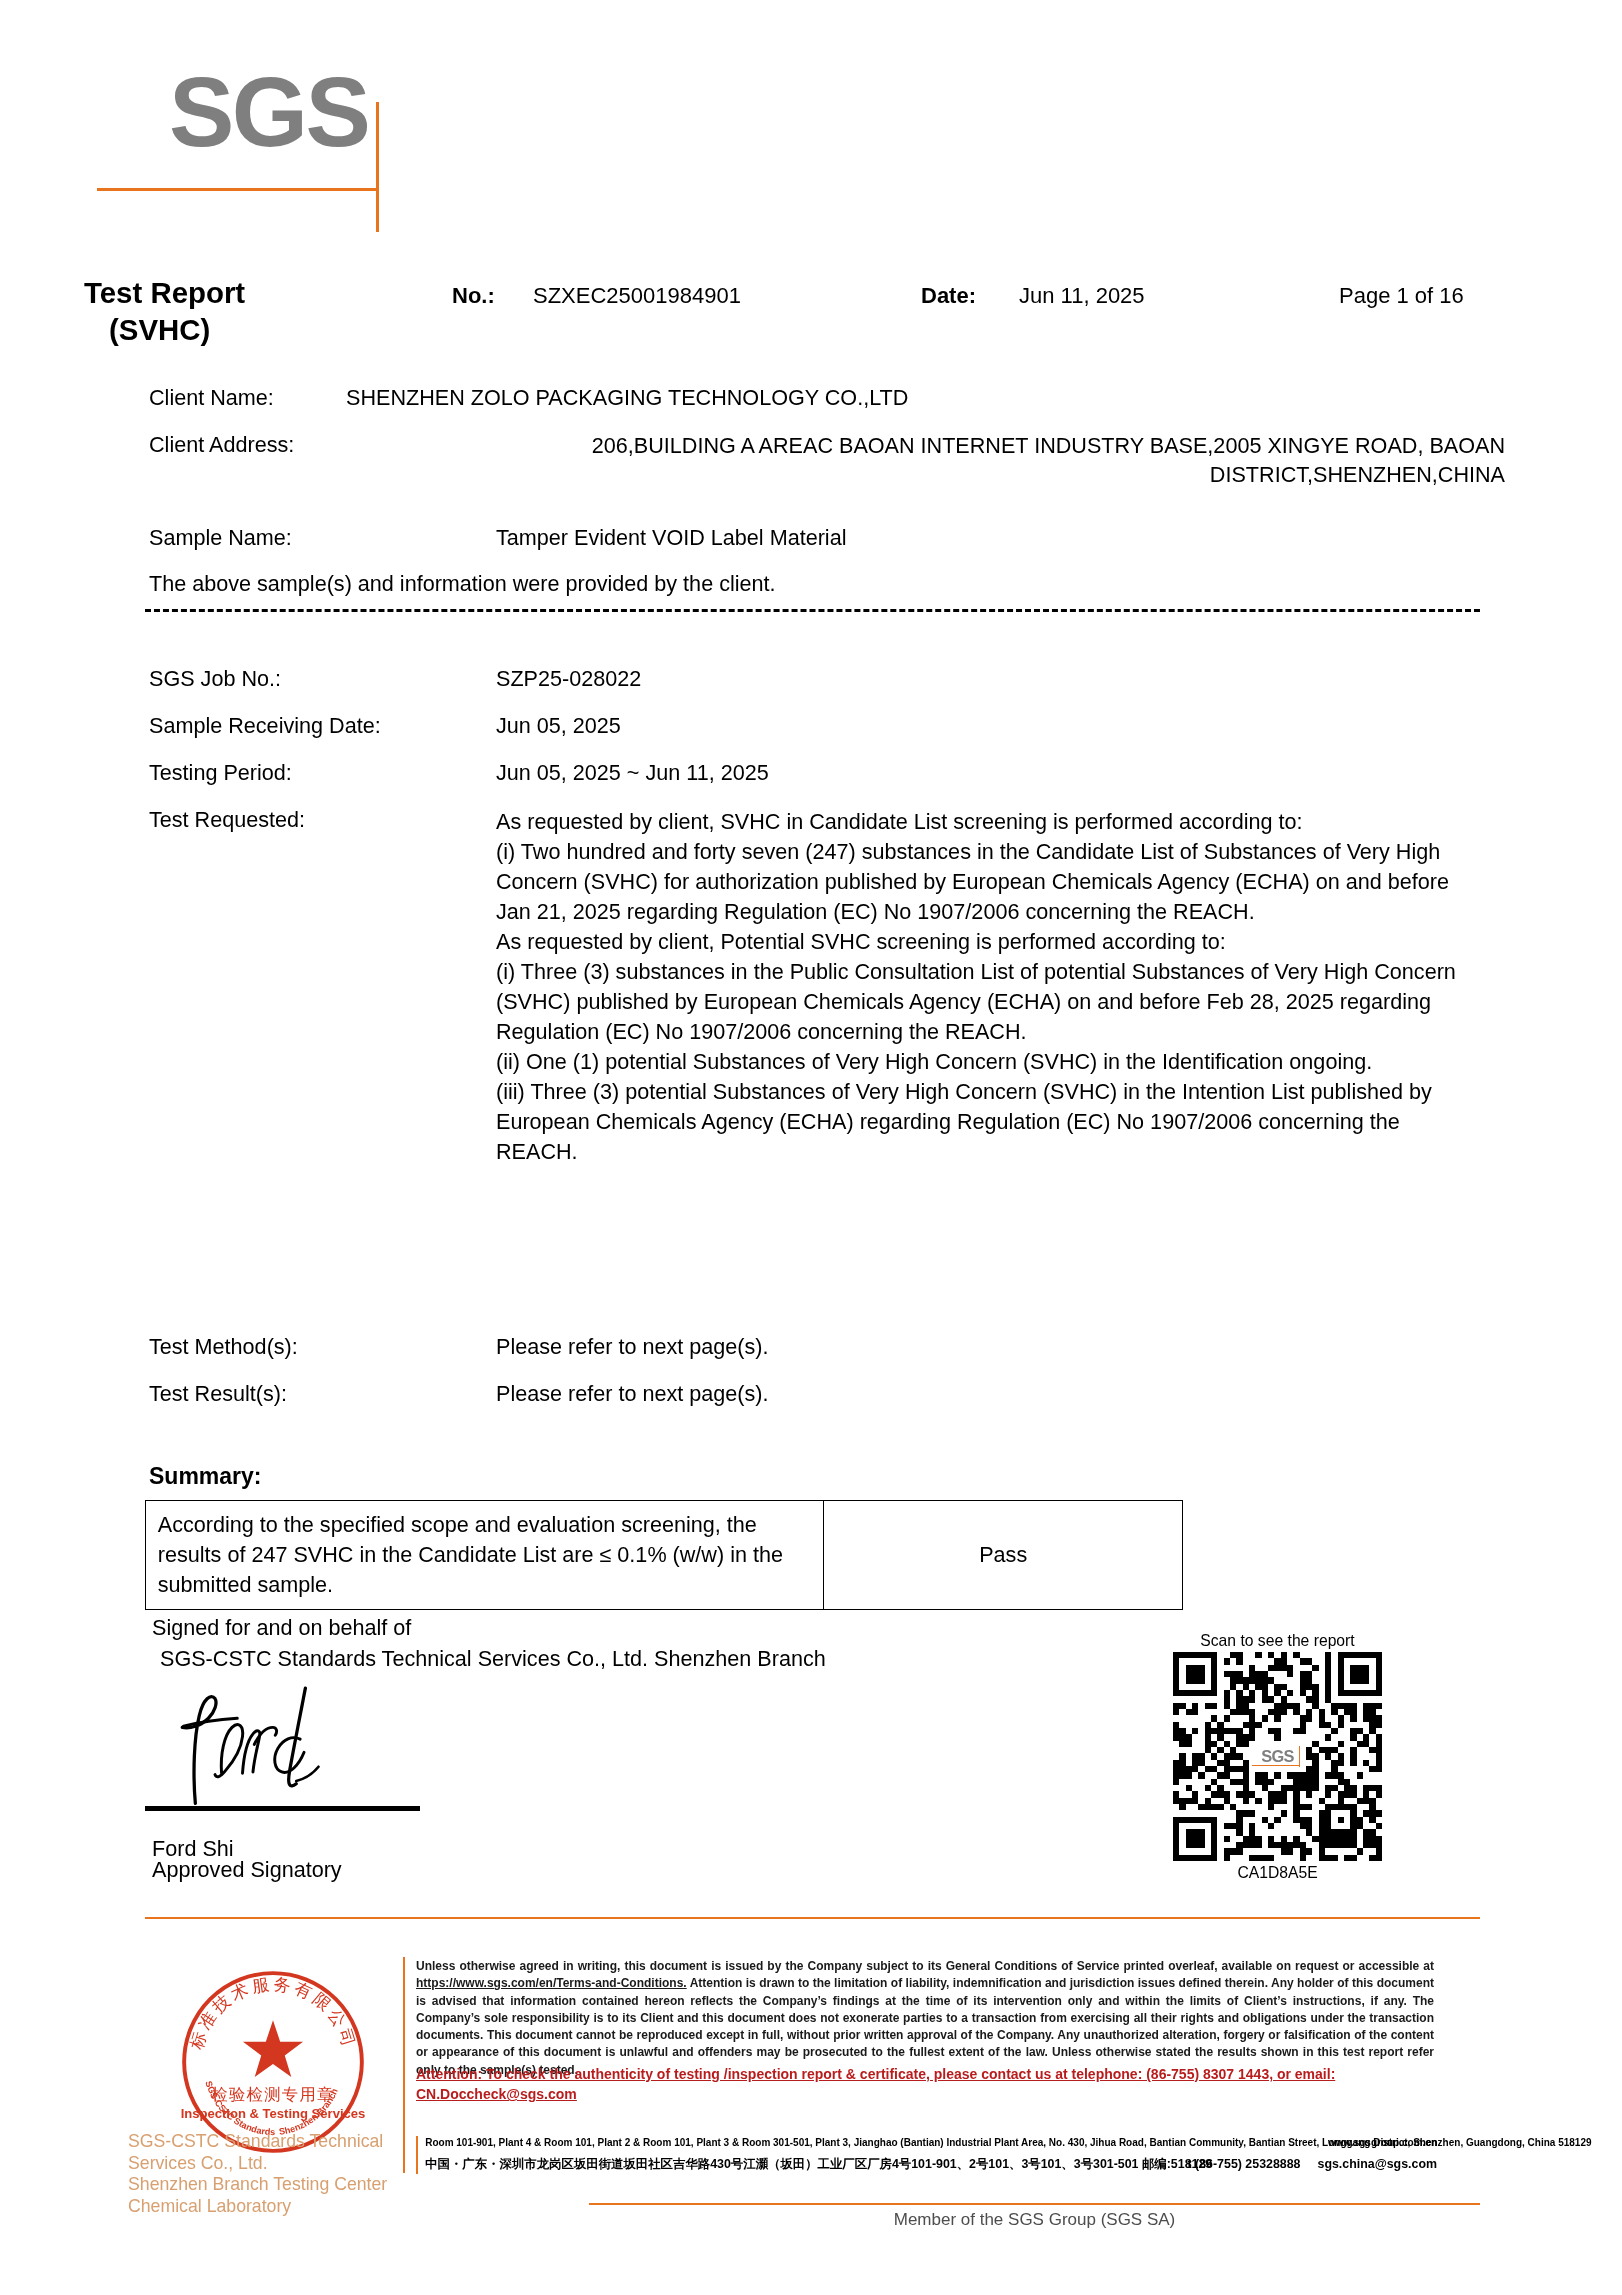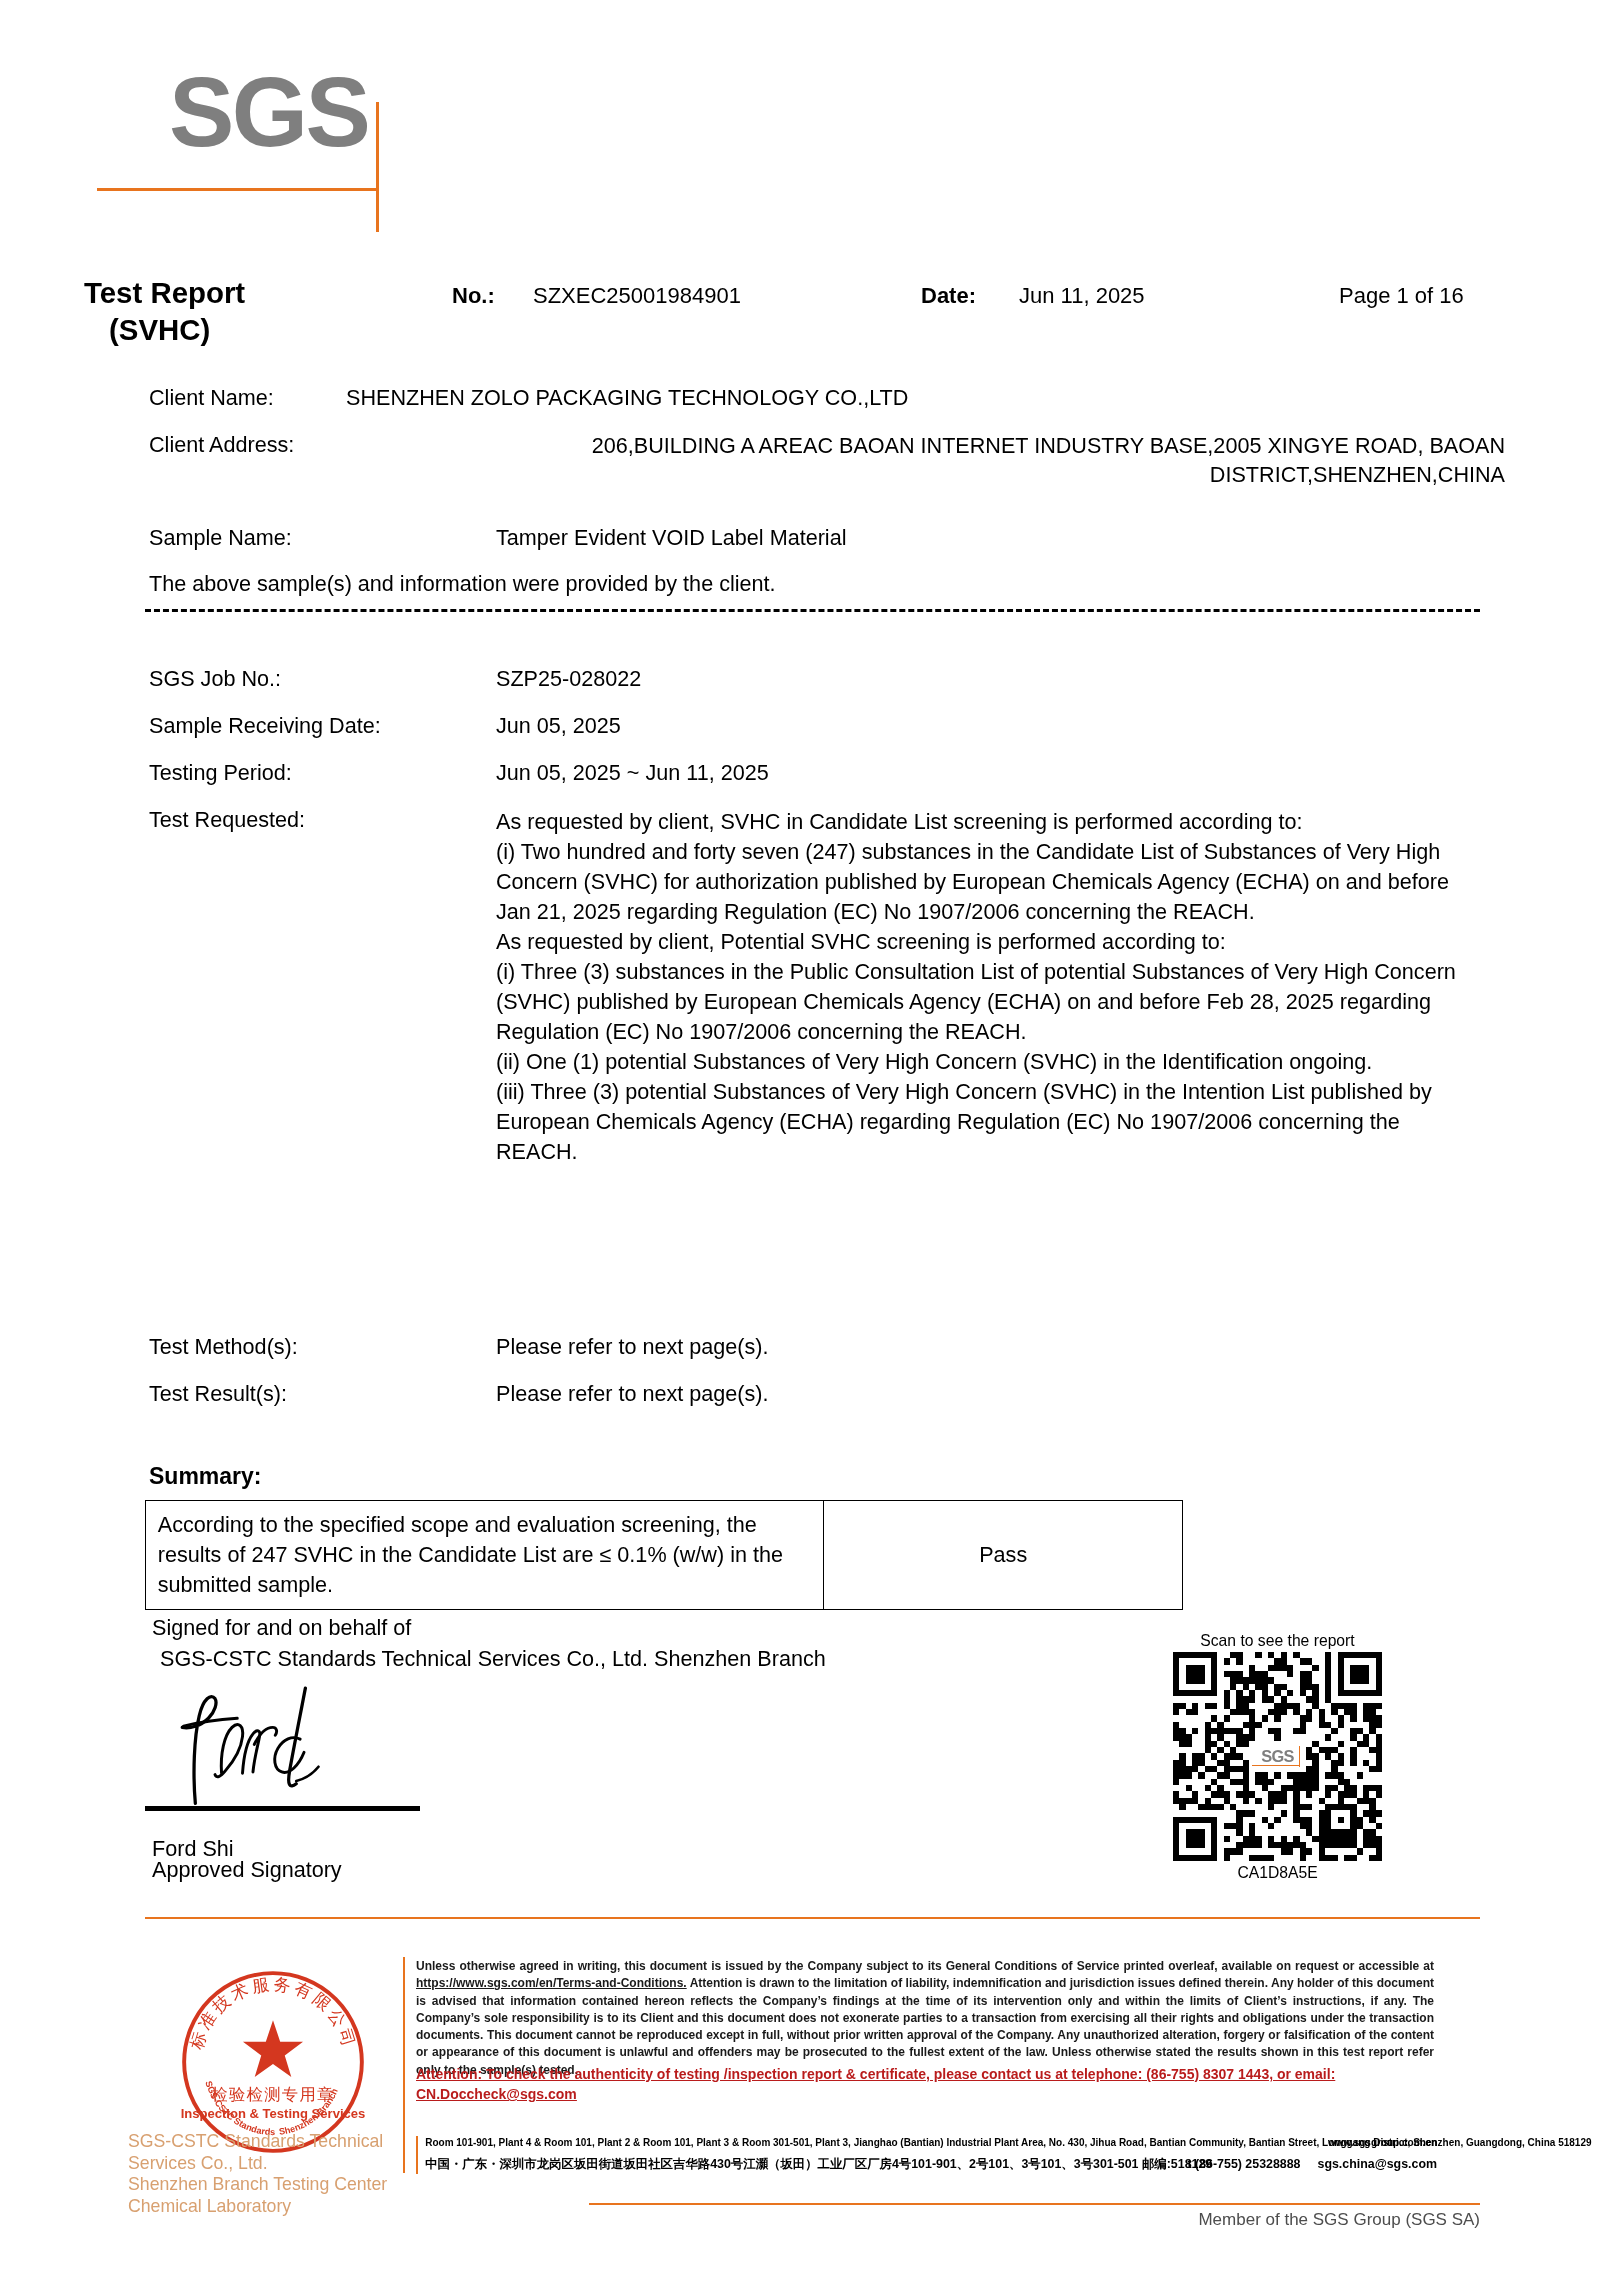--- a/index.html
+++ b/index.html
@@ -308,21 +308,21 @@
     top: 2203px;
     width: 891px;
     height: 2px;
     background: #e8741e;
   }
   .member-line {
     position: absolute;
     left: 589px;
     top: 2210px;
     width: 891px;
-    text-align: right;
+    text-align: center;
     font-size: 17px;
     color: #4d4d4d;
   }
 </style>
 </head>
 <body>
 
 <div class="page">
 
   <div class="logo-block">

